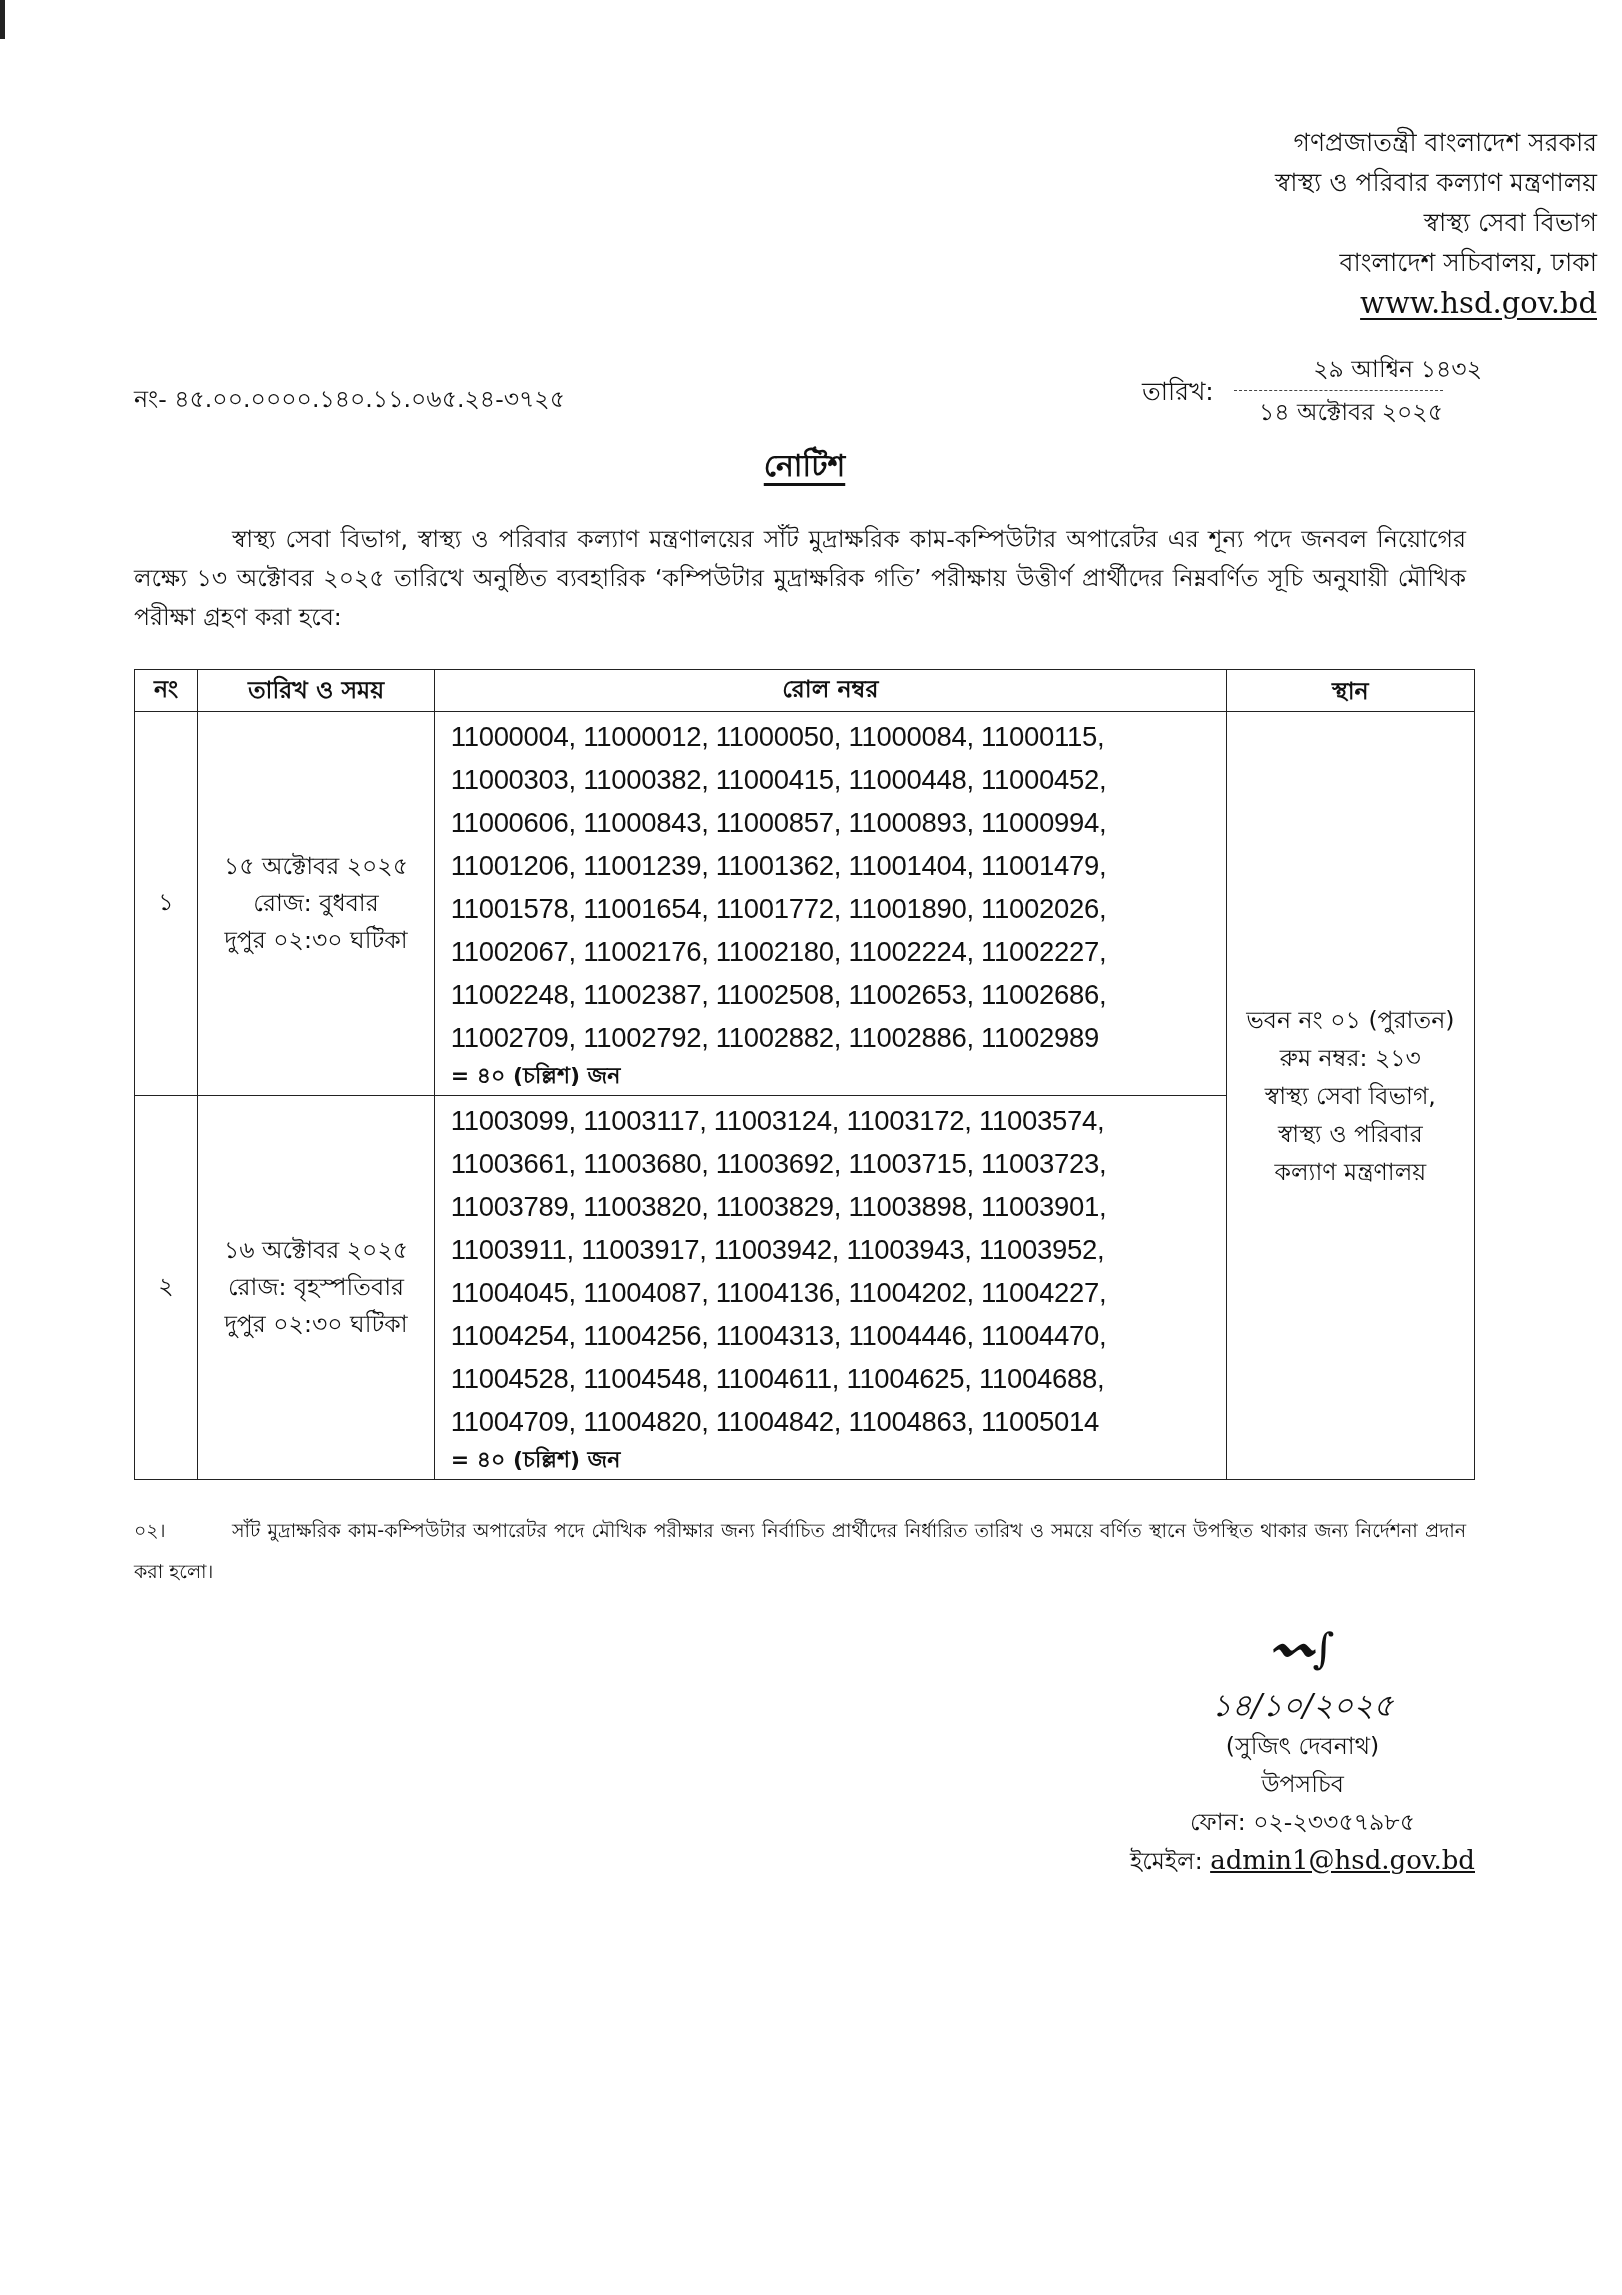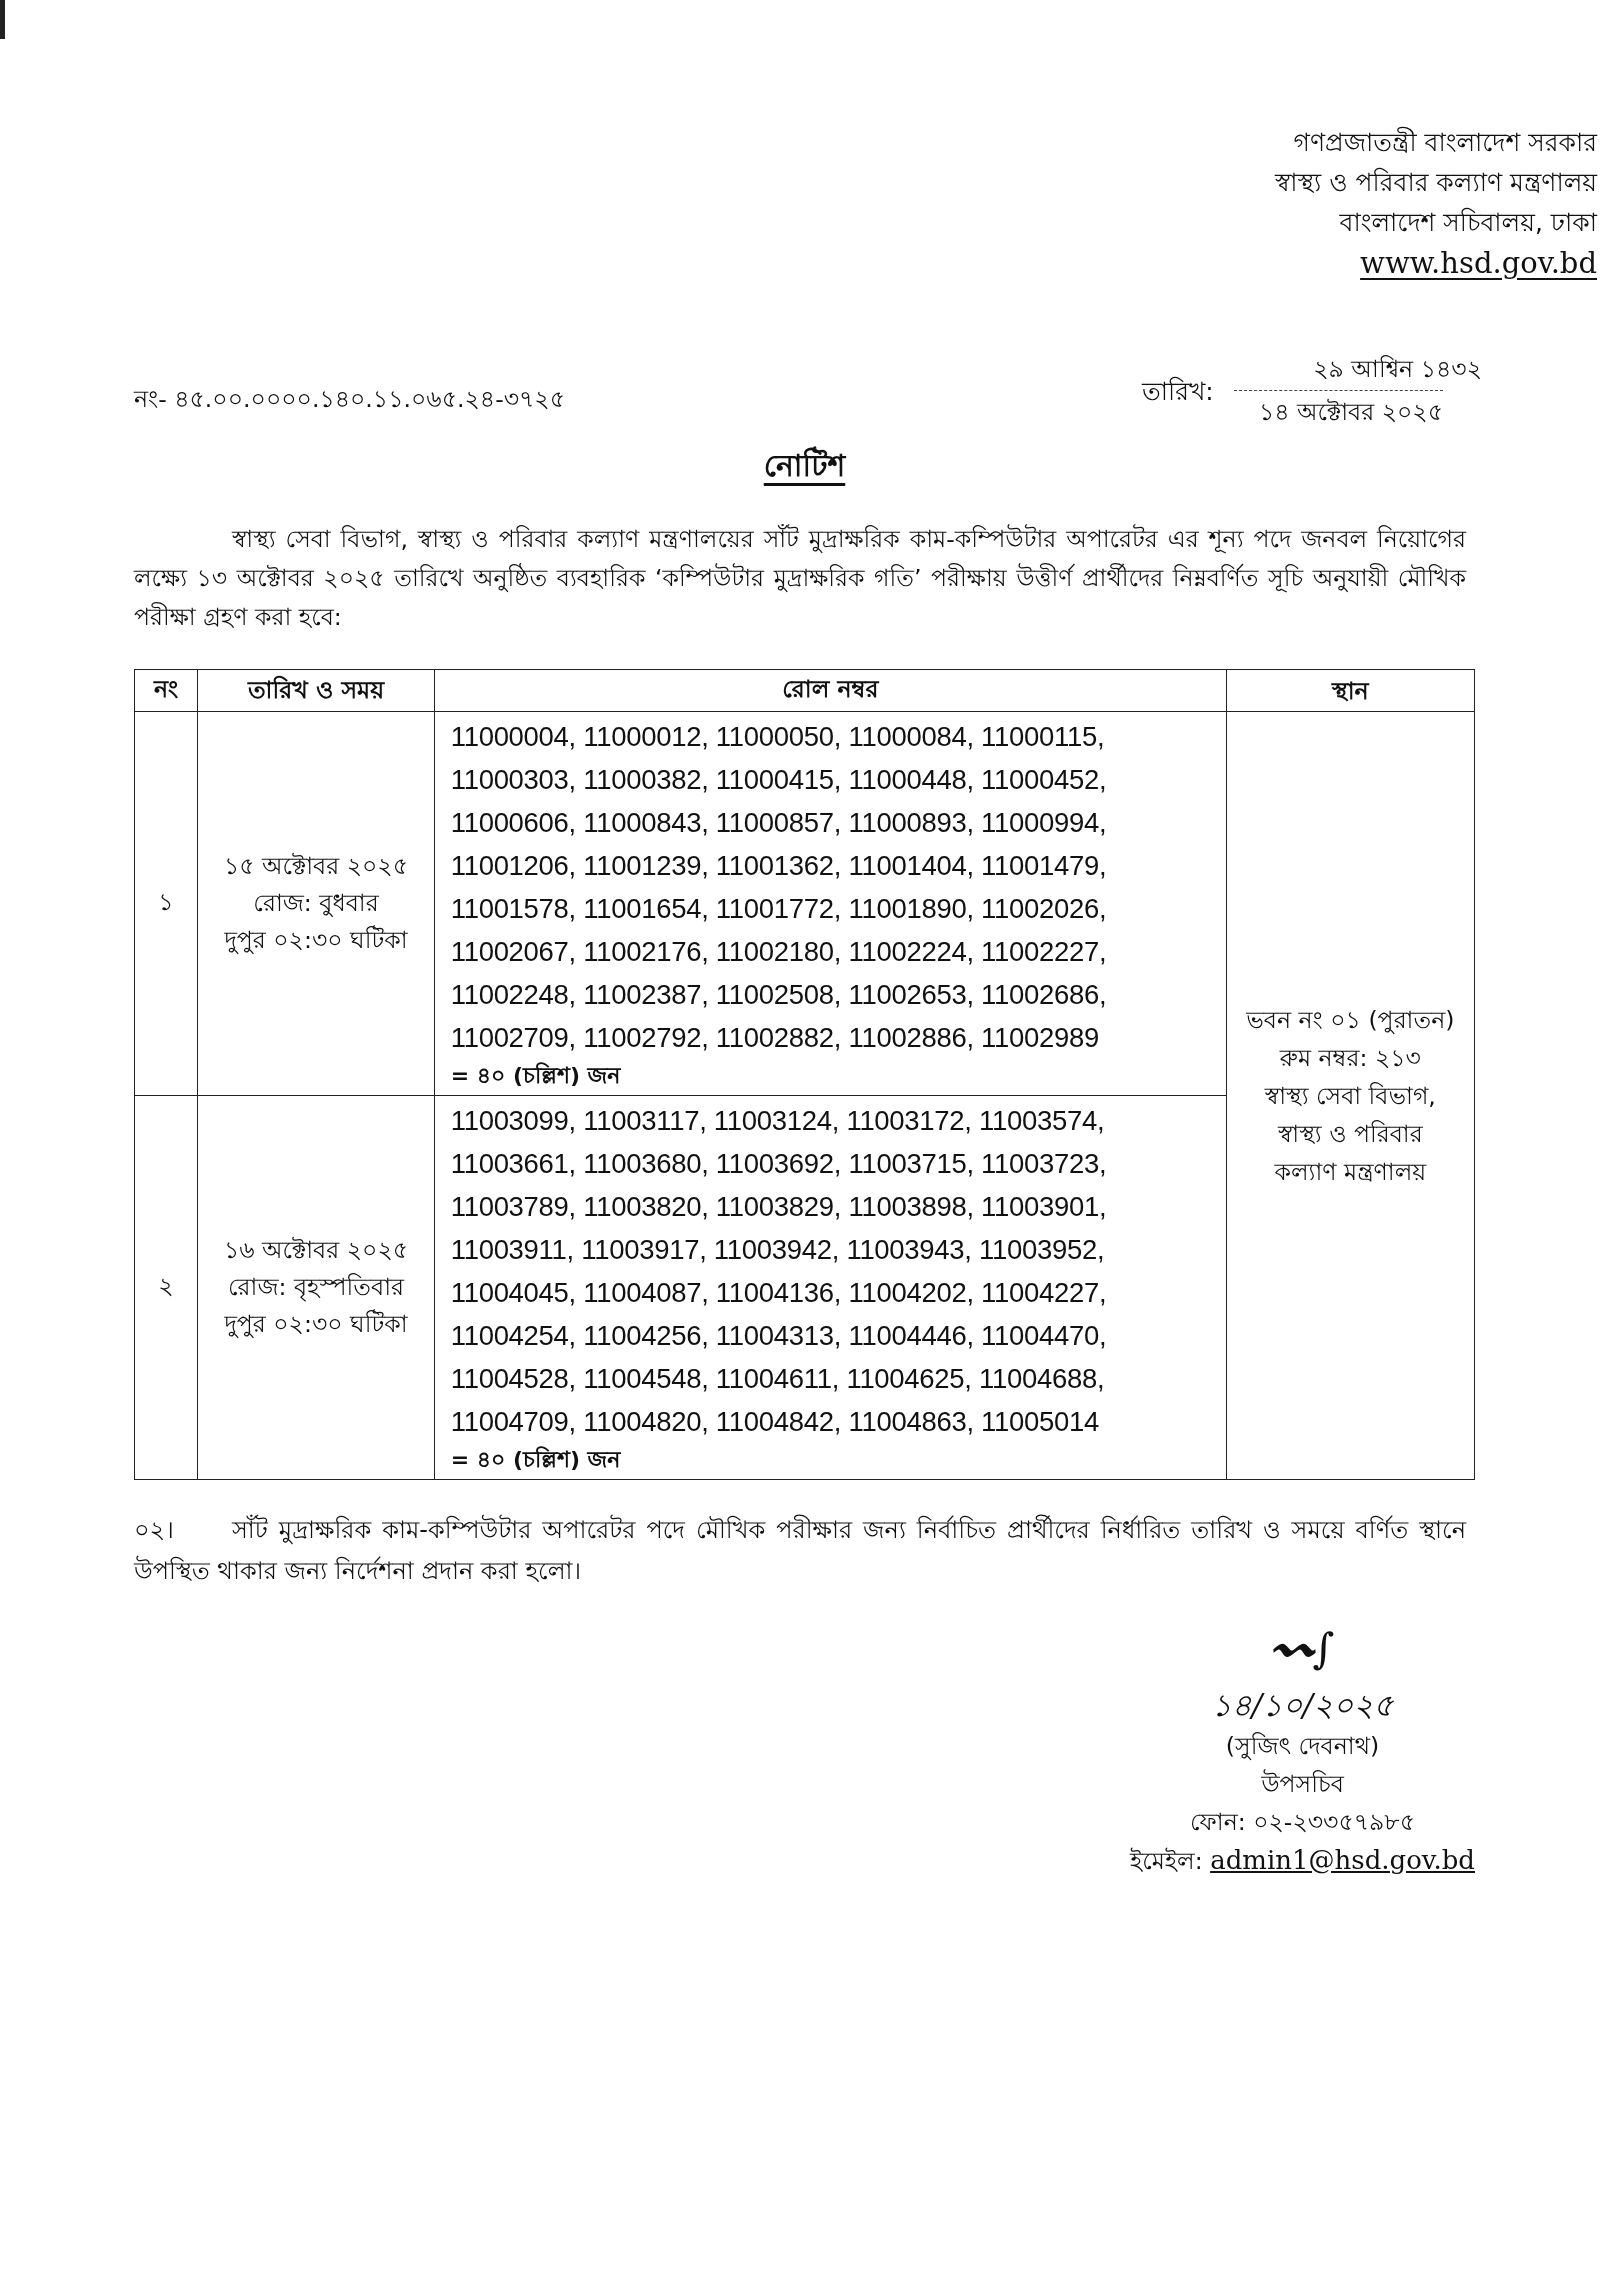--- a/index.html
+++ b/index.html
@@ -44,39 +44,40 @@
   .c-date { width: 234px; text-align: center; line-height: 37px; }
   .c-roll { width: 775px; padding: 2.6px 0 2.6px 15.7px; }
   .c-place { text-align: center; line-height: 38px; }
   .roll-list {
     font-family: "Liberation Sans", sans-serif; font-size: 27.5px; line-height: 43px;
     letter-spacing: -0.3px; white-space: normal;
   }
   .roll-total { font-weight: bold; font-size: 22px; line-height: 34px; }
   .para2 {
     position: absolute; left: 134px; top: 1510px; width: 1332px;
-    font-size: 24px; line-height: 41px; text-align: justify;
+    font-size: 19px; line-height: 41px; text-align: justify;
   }
   .para2 .num { display: inline-block; width: 98px; }
   .signature {
     position: absolute; left: 1106px; top: 1616px; width: 393px; text-align: center;
   }
   .sig-scrawl { font-family: "DejaVu Serif", serif; font-style: italic; font-size: 42px; height: 65px; line-height: 65px; }
   .sig-date { font-family: "DejaVu Serif", serif; font-style: italic; font-size: 31px; height: 46px; }
   .sig-line { font-size: 23.6px; line-height: 38px; }
   .sig-email { font-family: "DejaVu Serif", serif; font-size: 26px; text-decoration: underline; }
 </style>
 </head>
 <body>
 
 <div class="scan-mark" style="left:0;top:0;width:5.2px;height:39px;"></div>
 
 <div class="header-block">
   <div>গণপ্রজাতন্ত্রী বাংলাদেশ সরকার</div>
   <div>স্বাস্থ্য ও পরিবার কল্যাণ মন্ত্রণালয়</div>
+  <div>স্বাস্থ্য সেবা বিভাগ</div>
   <div>বাংলাদেশ সচিবালয়, ঢাকা</div>
   <div class="url">www.hsd.gov.bd</div>
 </div>
 
 <div class="memo-no">নং- ৪৫.০০.০০০০.১৪০.১১.০৬৫.২৪-৩৭২৫</div>
 
 <div class="date-block">
   <span class="date-label">তারিখ:</span>
   <span class="date-top">২৯ আশ্বিন ১৪৩২</span>
   <div class="date-line"></div>

